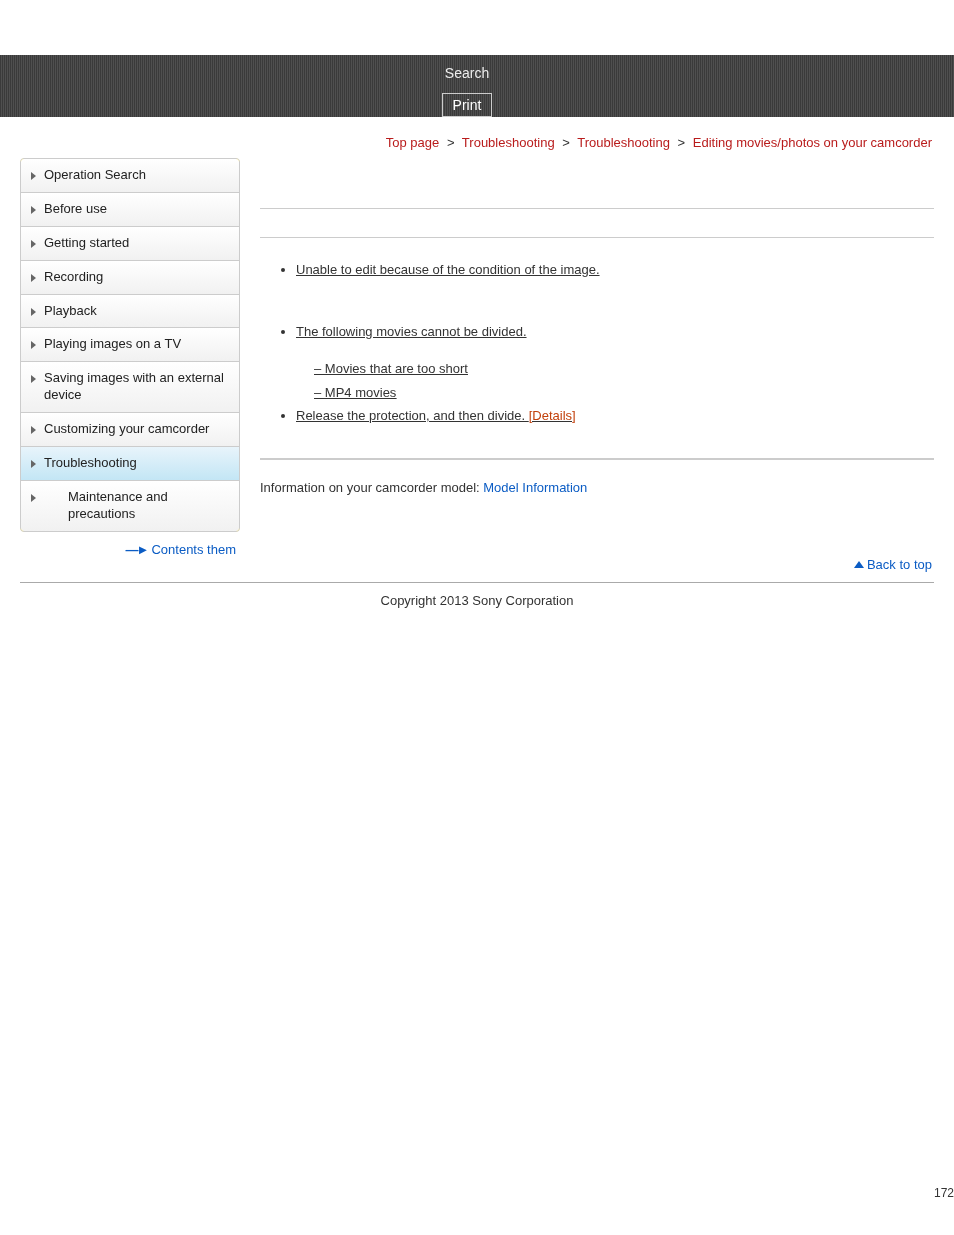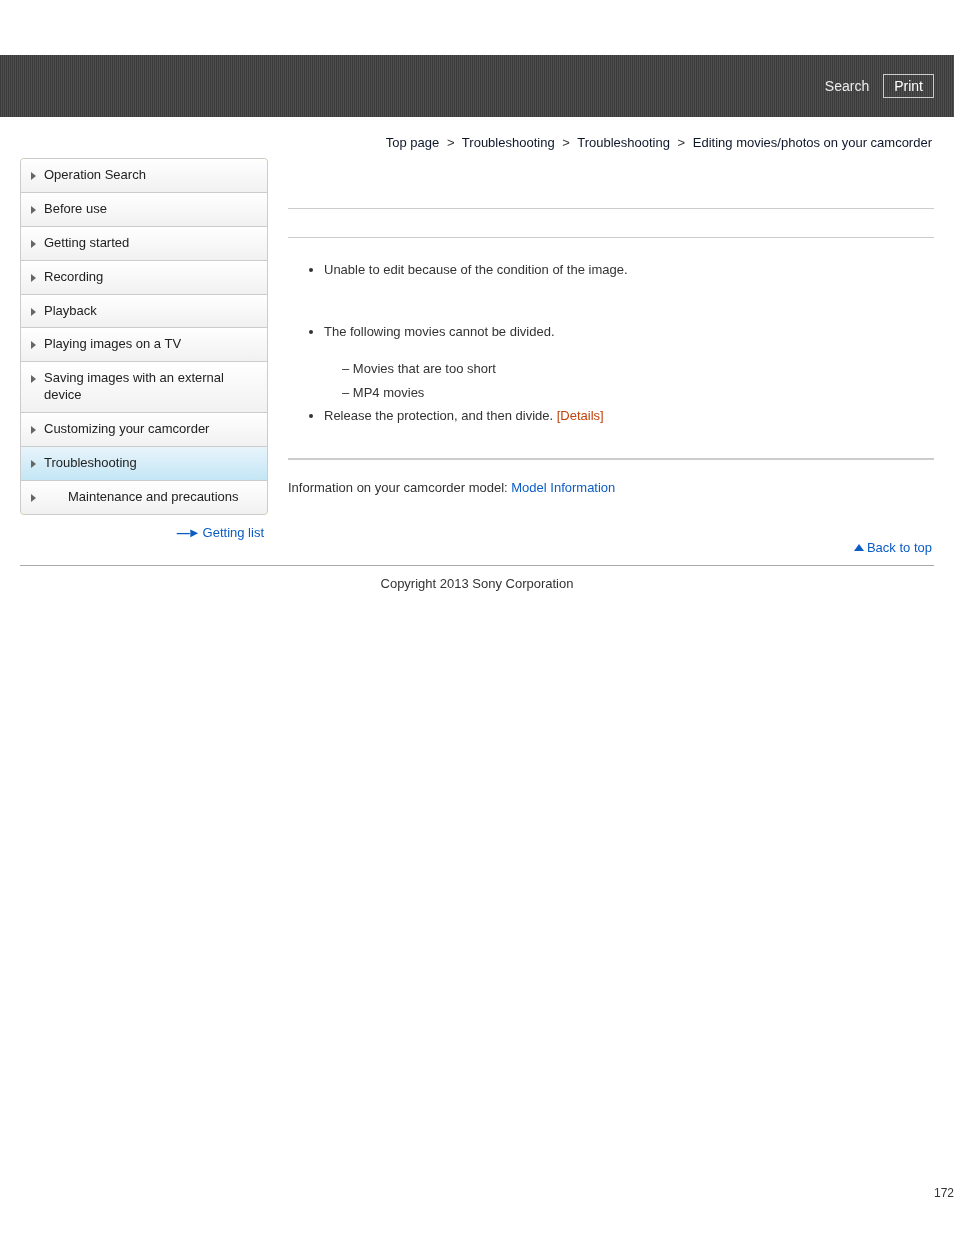--- a/index.html
+++ b/index.html
@@ -13,49 +13,50 @@
     }
     .header-band {
       height: 62px;
       background: repeating-linear-gradient(90deg, #3a3a3a 0, #3a3a3a 1px, #4f4f4f 1px, #4f4f4f 2px);
       margin-top: 55px;
       display: flex;
       justify-content: flex-end;
       align-items: center;
       padding-right: 20px;
       gap: 8px;
+      flex-direction: column;
     }
     .search-link {
       color: #eee;
       font-size: 14px;
       text-decoration: none;
       padding: 4px 6px;
     }
     .print-link {
       color: #fff;
       font-size: 14px;
       text-decoration: none;
       border: 1px solid #ccc;
       padding: 3px 10px;
     }
     .breadcrumb {
       text-align: right;
       padding: 18px 22px 8px 22px;
       font-size: 13px;
       color: #333;
     }
-    .breadcrumb a { color: #0f172a; text-decoration: none; }
+    .breadcrumb a { color: #b91c1c; text-decoration: none; }
     .breadcrumb .sep { color: #333; margin: 0 4px; }
     .container {
       display: flex;
       padding: 0 20px;
       gap: 20px;
     }
     .sidebar {
-      width: 248px;
+      width: 220px;
       flex-shrink: 0;
       border: 1px solid #ccc;
       border-radius: 4px;
       background: #fde047;
       overflow: hidden;
       height: fit-content;
     }
     .sidebar-item {
       display: flex;
       align-items: flex-start;
@@ -102,20 +103,21 @@
       border: none;
       border-top: 1px solid #ccc;
       margin: 0;
     }
     .section {
       padding: 22px 0 28px 0;
     }
     .section ul {
       list-style: disc;
       margin-left: 36px;
+      text-decoration: underline;
     }
     .section ul li {
       margin-bottom: 4px;
       line-height: 1.5;
     }
     .sub-list {
       list-style: none !important;
       margin-left: 18px !important;
       margin-top: 18px;
     }
@@ -225,21 +227,21 @@
         <span class="sidebar-caret"></span>
         <span class="sidebar-label">Troubleshooting</span>
       </div>
       <div class="sidebar-item">
         <span class="sidebar-caret"></span>
         <span class="sidebar-label">Maintenance and precautions</span>
       </div>
     </div>
     <div class="contents-list-row">
       <a href="#" class="contents-list-link">
-        <span class="arrow-right">—►</span><span>Getting list</span>
+        <span class="arrow-right">—►</span><span>Contents them</span>
       </a>
     </div>
   </div>
 
   <div class="main">
     <div class="spacer-top"></div>
     <hr class="section-sep">
     <div style="height:28px"></div>
     <hr class="section-sep">
 

